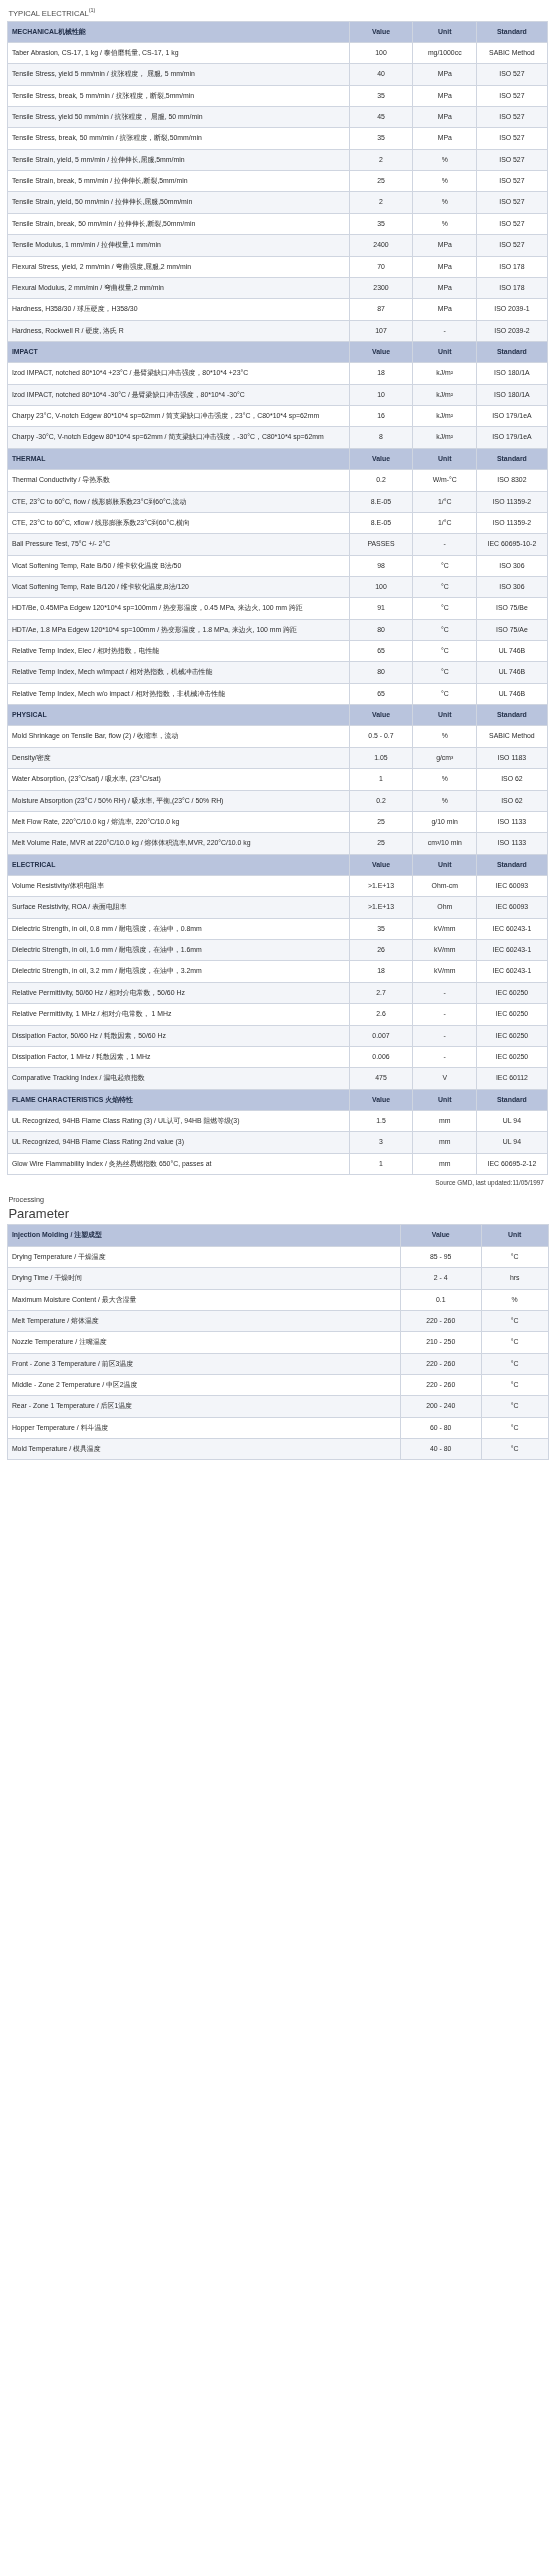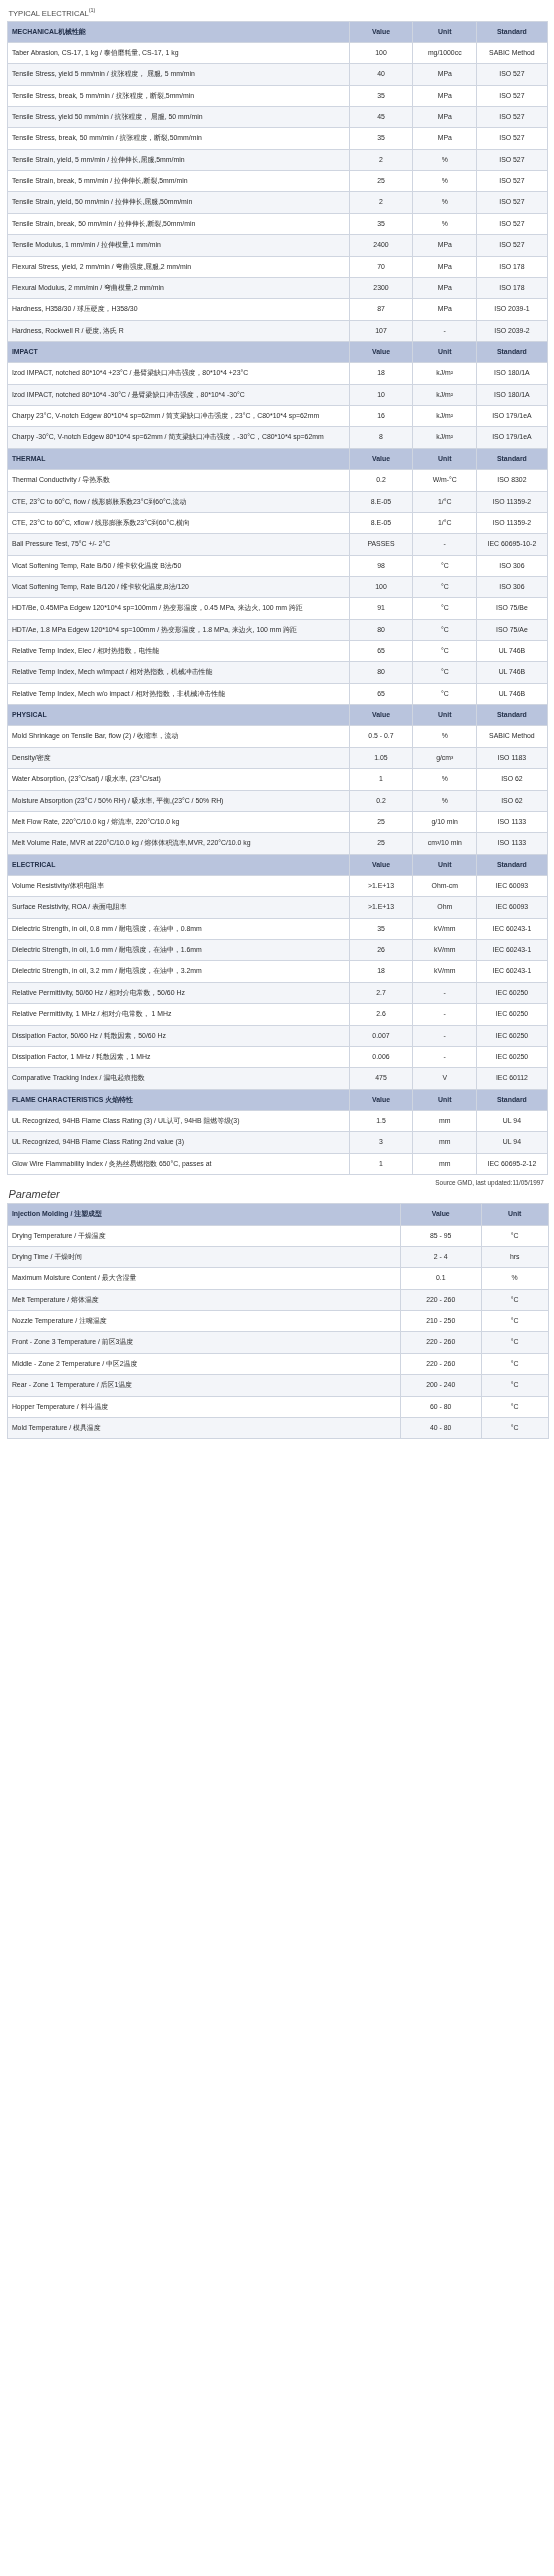--- a/index.html
+++ b/index.html
@@ -54,24 +54,23 @@
     font-size: 6.4px;
     color: #3c3c3c;
     padding: 4.2px 3.4px 1.7px 0;
   }
   .proc-heading {
     font-size: 7.2px;
     color: #3c3c3c;
     padding: 6.7px 1.7px 2.5px 1.7px;
   }
   .proc-sub {
-    font-size: 11px;
+    font-size: 13px;
     color: #3c3c3c;
     padding: 0 1.7px 3.4px 1.7px;
-    font-style: italic;
   }
   table.proc {
     width: 541px;
     border-collapse: collapse;
     table-layout: fixed;
   }
   col.p-name { width: 393px; }
   col.p-val  { width: 81px; }
   col.p-unit { width: 67px; }
   table.proc td {
@@ -422,20 +421,21 @@
           <td class="name">Glow Wire Flammability Index / 灸热丝易燃指数 650°C, passes at</td>
           <td class="val">1</td>
           <td class="unit">mm</td>
           <td class="std">IEC 60695-2-12</td>
         </tr>
       </tbody>
   </table>
 
   <div class="source-note">Source GMD, last updated:11/05/1997</div>
 
+  <div class="proc-heading">Processing</div>
   <div class="proc-sub">Parameter</div>
 
   <table class="proc">
     <colgroup>
       <col class="p-name">
         <col class="p-val">
         <col class="p-unit">
     </colgroup>
     <tbody id="proc-body">
         <tr class="sec-row">

